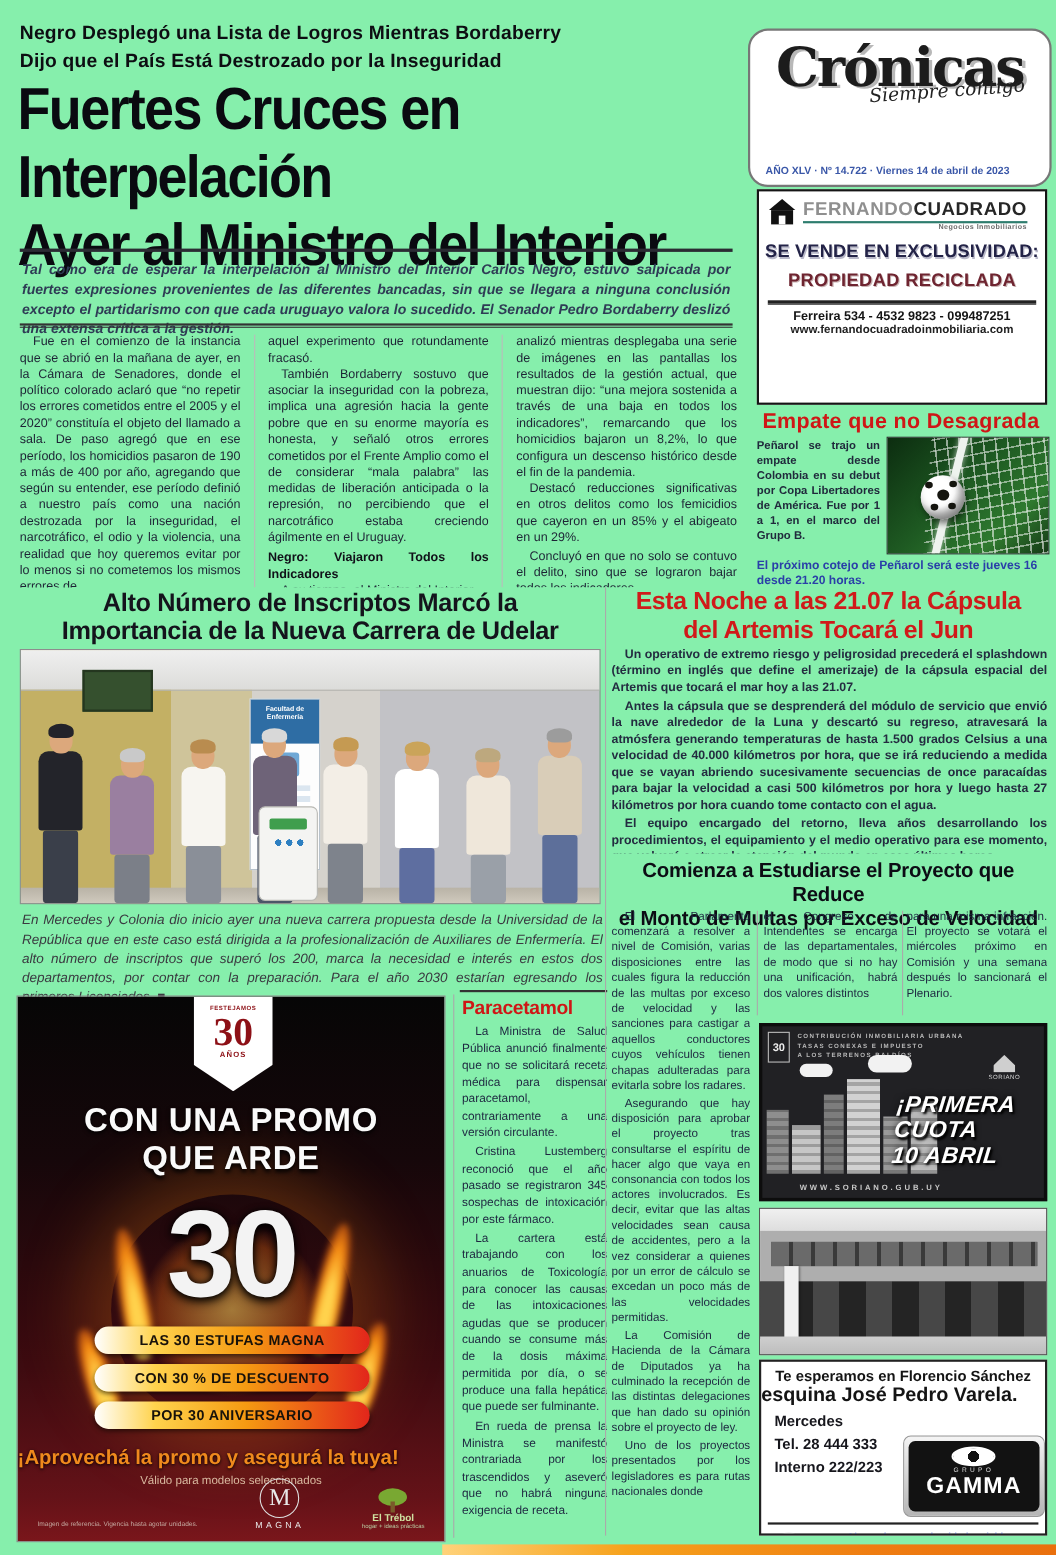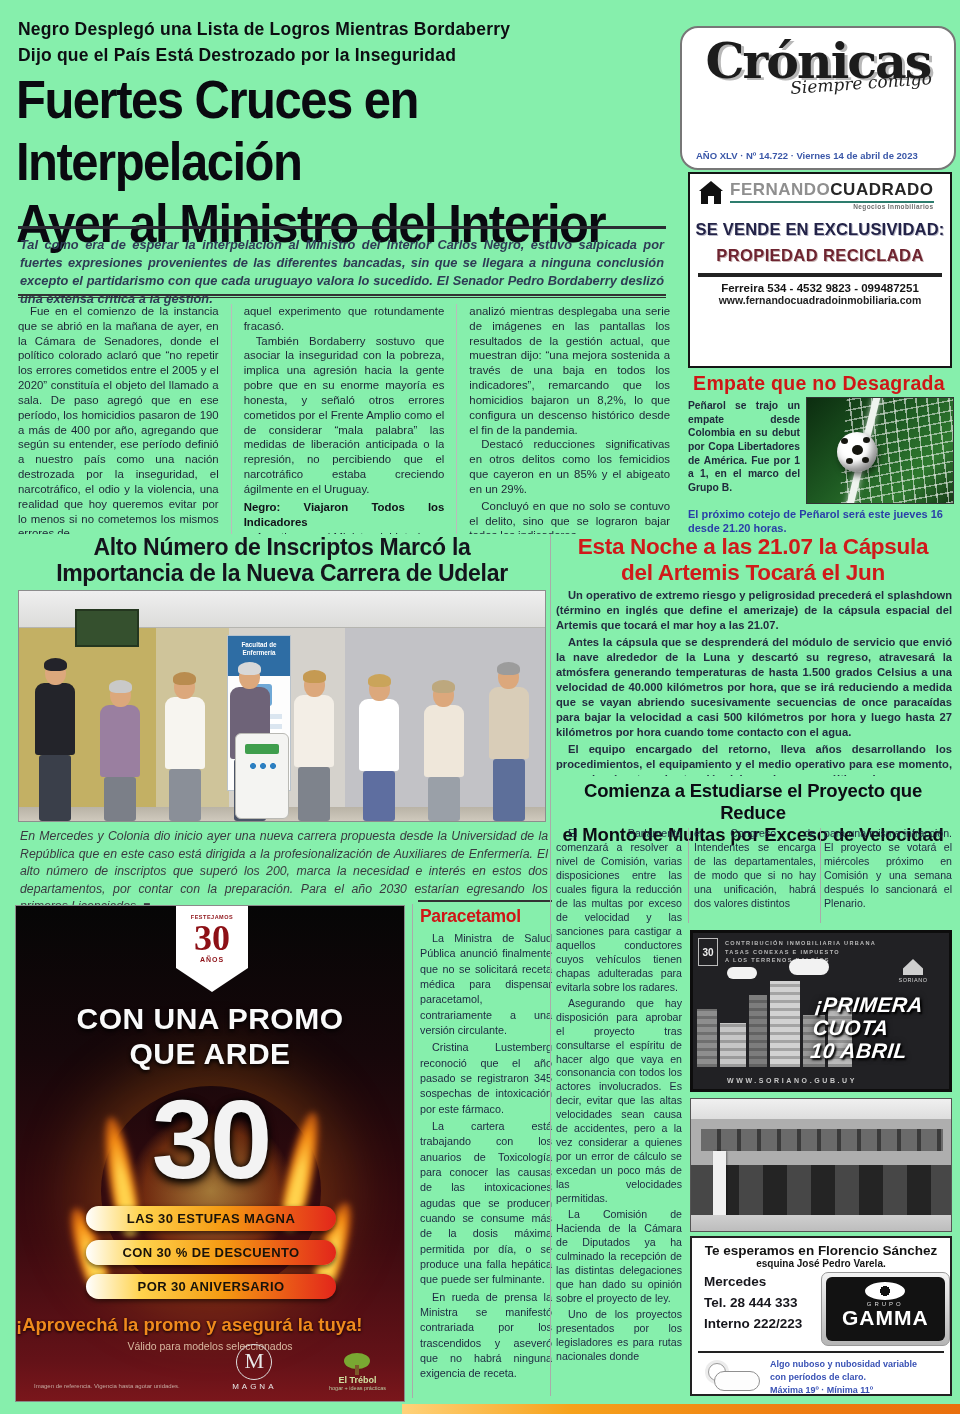--- a/index.html
+++ b/index.html
@@ -159,24 +159,24 @@
   .store .band{position:absolute;left:10px;top:30px;width:242px;height:22px;background:#4a4a4a;
                background-image:repeating-linear-gradient(90deg,#6a6a6a 0 16px,#3a3a3a 16px 20px);}
   .store .pillar{position:absolute;left:22px;top:52px;width:13px;height:70px;background:#f0f0f0;box-shadow:1px 0 2px rgba(0,0,0,.4);}
   .store .glass{position:absolute;left:0;top:66px;width:100%;height:52px;background:#2c2c2c;
                 background-image:repeating-linear-gradient(90deg,#474747 0 24px,#242424 24px 48px);}
   .store .walk{position:absolute;left:0;bottom:0;width:100%;height:16px;background:linear-gradient(180deg,#cfcfcf,#bdbdbd);}
 
   
   .gamma{left:690px;top:1236px;width:262px;height:160px;border:2px solid #222;background:#fff;box-sizing:border-box;overflow:hidden;}
   .ga-l1{margin-top:5px;text-align:center;font-size:13.5px;font-weight:800;color:#141414;}
-  .ga-l2{text-align:center;font-size:10px;font-weight:800;color:#141414;}
+  .ga-l2{text-align:left;font-size:18px;font-weight:800;color:#141414;}
   .ga-row{display:flex;margin-top:3px;}
   .ga-info{width:124px;padding-left:12px;font-size:13.5px;font-weight:800;color:#16161c;line-height:1.55;}
-  .ga-logo{width:137px;height:74px;background:linear-gradient(180deg,#f4f4f4,#b5b5b5);border:1px solid #999;border-radius:7px;padding:4px;box-sizing:border-box;}
+  .ga-logo{width:137px;height:74px;background:linear-gradient(180deg,#f4f4f4,#b5b5b5);border:1px solid #999;border-radius:7px;padding:4px;box-sizing:border-box;margin-top:23px;}
   .ga-logo .inner{width:100%;height:100%;background:#121212;border-radius:6px;text-align:center;color:#fff;overflow:hidden;}
   .eye{width:40px;height:18px;margin:5px auto 0 auto;border-radius:50%;background:radial-gradient(circle at 50% 50%,#121212 0 5px,#ffffff 5px 100%);border:2px solid #fff;box-sizing:border-box;}
   .ga-grupo{font-size:6px;letter-spacing:3px;color:#ddd;margin-top:1px;}
   .ga-brand{font-size:21px;font-weight:800;letter-spacing:1px;line-height:1;}
   .ga-div{margin:5px 6px 0 6px;border-top:2px solid #222;}
   .ga-weather{display:flex;align-items:center;padding:5px 8px 0 8px;}
   .wicon{position:relative;width:70px;height:34px;}
   .wicon .sun{position:absolute;left:8px;top:2px;width:16px;height:16px;border-radius:50%;background:#fff;border:1.5px solid #9a9a9a;box-shadow:0 0 0 3px rgba(200,200,200,.35);}
   .wicon .cl{position:absolute;left:14px;top:10px;width:44px;height:18px;border-radius:12px;background:#fdfdfd;border:1.5px solid #8f8f8f;}
   .wtxt{font-size:9px;font-weight:800;color:#3952b5;line-height:1.45;}

